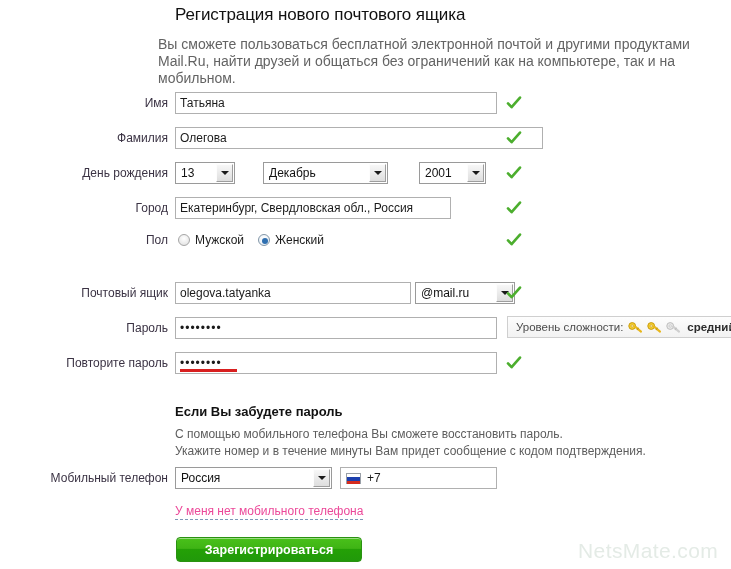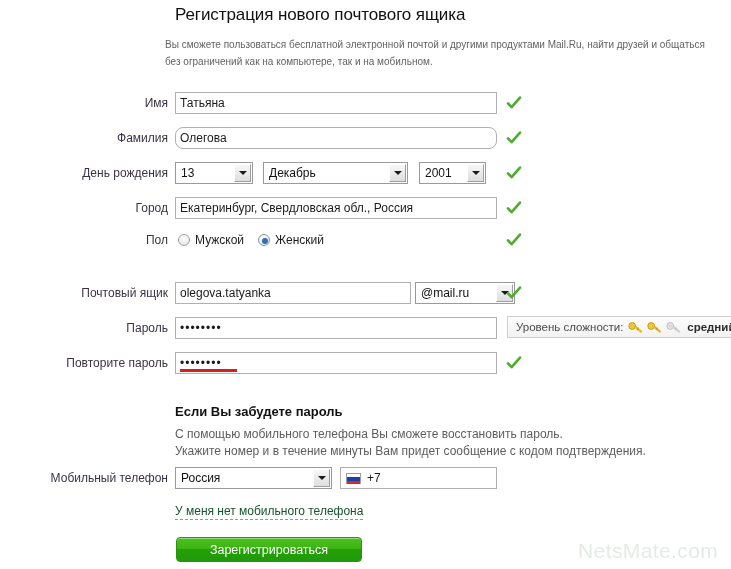--- a/index.html
+++ b/index.html
@@ -17,22 +17,22 @@
 
   .page { position: relative; width: 731px; height: 569px; }
 
   
   .title {
     position: absolute; left: 175px; top: 5px;
     font-size: 17px; font-weight: normal; color: #111;
     letter-spacing: -0.1px;
   }
   .subtitle {
-    position: absolute; left: 165px; top: 36px; width: 545px;
-    font-size: 10px; color: #636363; line-height: 17px;
+    position: absolute; left: 158px; top: 36px; width: 545px;
+    font-size: 14px; color: #636363; line-height: 17px;
   }
 
   
   .row { position: absolute; left: 0; width: 731px; height: 22px; }
   .lbl {
     position: absolute; left: 0; width: 168px;
     text-align: right; font-size: 12px; color: #3b3344;
     line-height: 22px; white-space: nowrap;
   }
 
@@ -126,21 +126,21 @@
     position: absolute; left: 175px;
     font-size: 13px; font-weight: bold; color: #111;
   }
   .sec-p {
     position: absolute; left: 175px; width: 500px;
     font-size: 12px; color: #5d5d5d; line-height: 17px;
   }
 
   .dashlink {
     position: absolute; left: 175px;
-    font-size: 12px; color: #14532d;
+    font-size: 12px; color: #ec4899;
     border-bottom: 1px dashed #7d98b8;
     line-height: 15px; cursor: pointer;
     text-decoration: none;
   }
 
   
   .phonebox {
     position: absolute; height: 22px;
     border: 1px solid #b0b0b0; background:#fff;
   }
@@ -156,21 +156,21 @@
     position: absolute; left: 26px; top: 0; line-height: 20px;
     font-size: 12px; color: #1b1b1b;
   }
 
   
   .submit {
     position: absolute;
     border: 1px solid #2a9211;
     border-radius: 4px;
     background: linear-gradient(#49c11a 0%, #3fb415 45%, #24a006 50%, #21990a 100%);
-    color: #fff; font-weight: normal; font-size: 12.5px;
+    color: #fff; font-weight: bold; font-size: 12.5px;
     text-align: center; cursor: pointer;
     box-shadow: inset 0 1px 0 rgba(255,255,255,.45);
     font-family: "Liberation Sans", sans-serif;
   }
 
   .watermark {
     position: absolute;
     font-size: 21px; color: #e4ebe6; letter-spacing: .4px;
     font-family: "Liberation Sans", sans-serif;
     user-select: none;
@@ -189,56 +189,56 @@
     <input class="tinput" style="left: 175px; width: 322px;" value="Татьяна">
     <span class="check" style="left:506px; top:3px;">
       <svg width="16" height="16" viewBox="0 0 16 16">
           <path d="M2 8.4 L5.6 12.2 L14 2.6" stroke="#4cae2e" stroke-width="2.6" fill="none" stroke-linecap="round" stroke-linejoin="round"></path>
         </svg>
     </span>
   </div>
 
   <div class="row" style="top:127px;">
     <div class="lbl">Фамилия</div>
-    <input class="tinput" style="left: 175px; width: 322px; border-radius: 8px;" value="Олегова">
+    <input class="tinput" style="left: 175px; width: 368px;" value="Олегова">
     <span class="check" style="left:506px; top:3px;">
       <svg width="16" height="16" viewBox="0 0 16 16">
           <path d="M2 8.4 L5.6 12.2 L14 2.6" stroke="#4cae2e" stroke-width="2.6" fill="none" stroke-linecap="round" stroke-linejoin="round"></path>
         </svg>
     </span>
   </div>
 
   <div class="row" style="top:162px;">
     <div class="lbl">День рождения</div>
 
-    <div class="sel" style="left:175px; width:78px;">
+    <div class="sel" style="left:175px; width:60px;">
       <span class="txt">13</span>
       <span class="btn"></span>
     </div>
 
-    <div class="sel" style="left:263px; width:145px;">
+    <div class="sel" style="left:263px; width:125px;">
       <span class="txt">Декабрь</span>
       <span class="btn"></span>
     </div>
 
     <div class="sel" style="left:419px; width:67px;">
       <span class="txt">2001</span>
       <span class="btn"></span>
     </div>
 
     <span class="check" style="left:506px; top:3px;">
       <svg width="16" height="16" viewBox="0 0 16 16">
           <path d="M2 8.4 L5.6 12.2 L14 2.6" stroke="#4cae2e" stroke-width="2.6" fill="none" stroke-linecap="round" stroke-linejoin="round"></path>
         </svg>
     </span>
   </div>
 
   <div class="row" style="top:197px;">
     <div class="lbl">Город</div>
-    <input class="tinput" style="left: 175px; width: 322px;" value="Екатеринбург, Свердловская обл., Россия">
+    <input class="tinput" style="left: 175px; width: 276px;" value="Екатеринбург, Свердловская обл., Россия">
     <span class="check" style="left:506px; top:3px;">
       <svg width="16" height="16" viewBox="0 0 16 16">
           <path d="M2 8.4 L5.6 12.2 L14 2.6" stroke="#4cae2e" stroke-width="2.6" fill="none" stroke-linecap="round" stroke-linejoin="round"></path>
         </svg>
     </span>
   </div>
 
   <div class="row" style="top:229px;">
     <div class="lbl">Пол</div>
     <div class="radiogroup" style="left:178px;">

